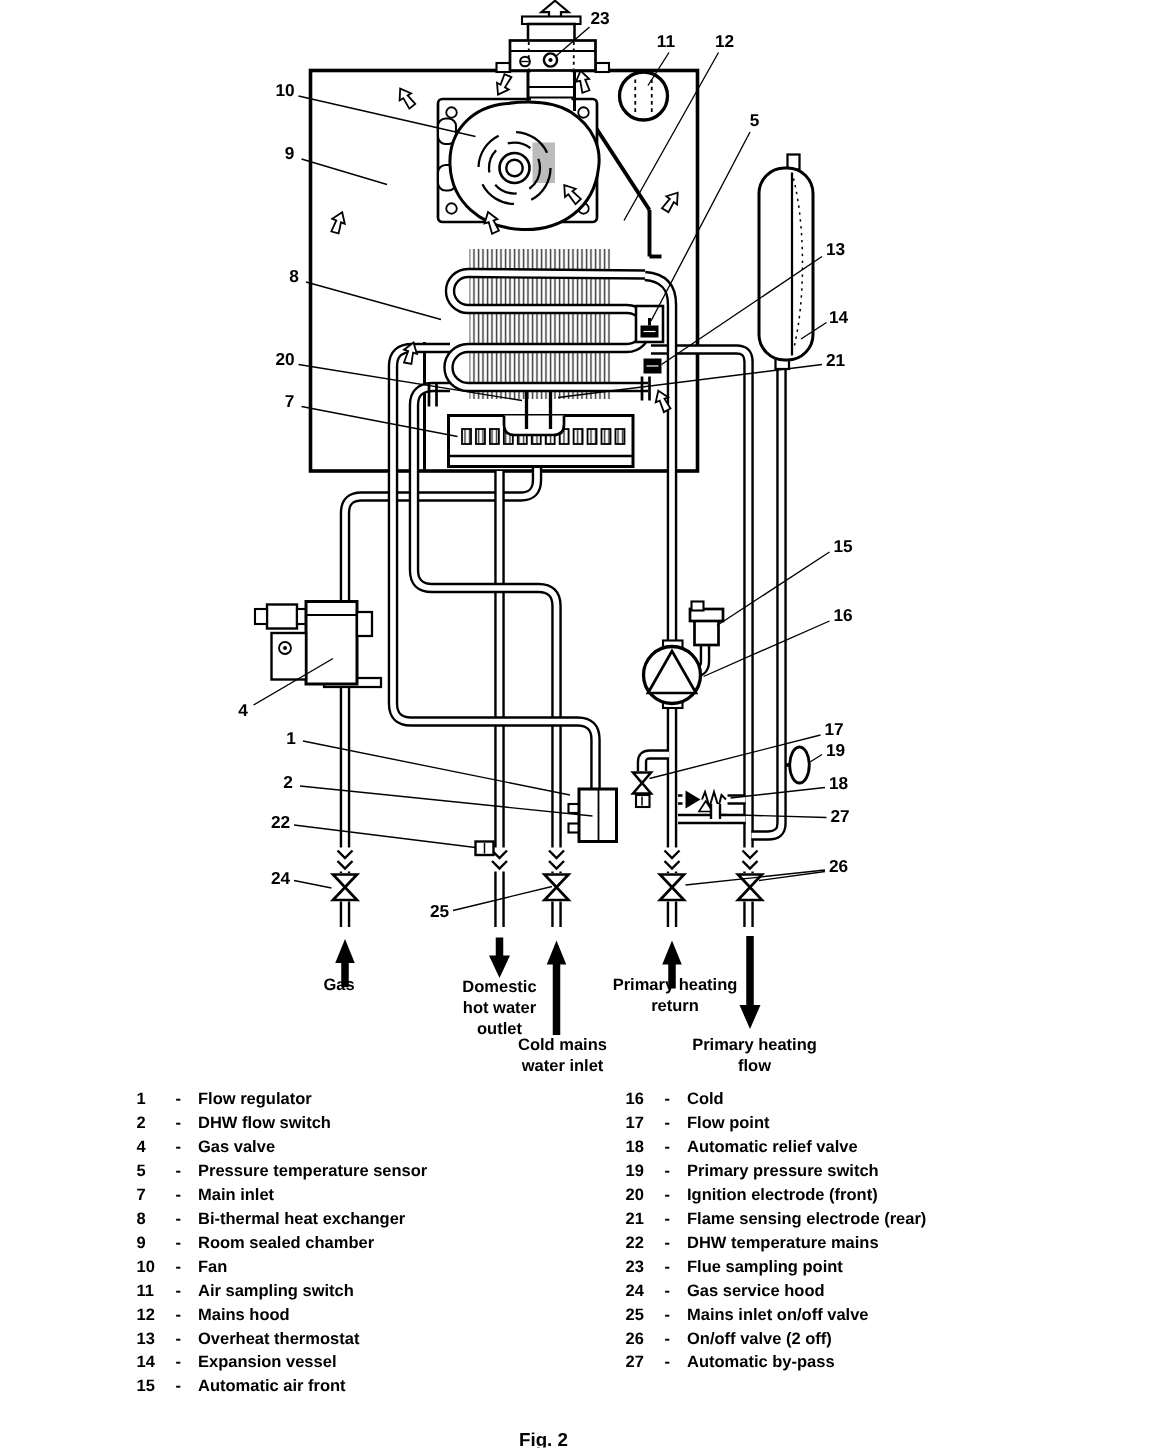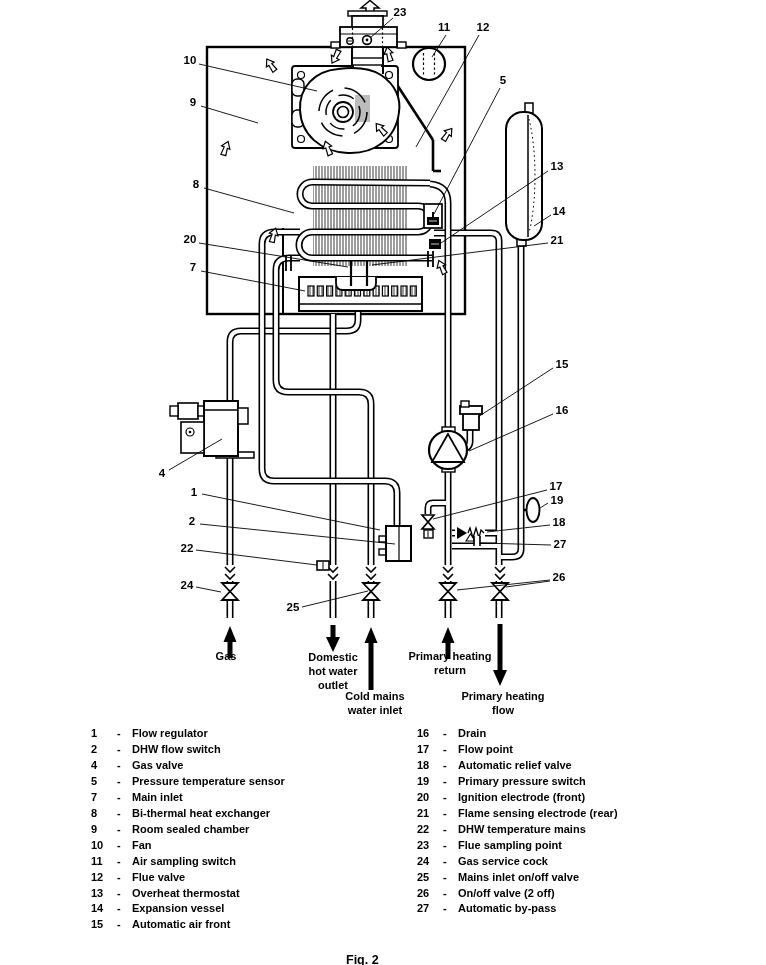--- a/index.html
+++ b/index.html
@@ -454,21 +454,21 @@
         <span class="legend-label">Fan</span>
       </div>
       <div class="legend-row">
         <span class="legend-num">11</span>
         <span class="legend-dash">-</span>
         <span class="legend-label">Air sampling switch</span>
       </div>
       <div class="legend-row">
         <span class="legend-num">12</span>
         <span class="legend-dash">-</span>
-        <span class="legend-label">Flue valve</span>
+        <span class="legend-label">Mains hood</span>
       </div>
       <div class="legend-row">
         <span class="legend-num">13</span>
         <span class="legend-dash">-</span>
         <span class="legend-label">Overheat thermostat</span>
       </div>
       <div class="legend-row">
         <span class="legend-num">14</span>
         <span class="legend-dash">-</span>
         <span class="legend-label">Expansion vessel</span>
@@ -476,21 +476,21 @@
       <div class="legend-row">
         <span class="legend-num">15</span>
         <span class="legend-dash">-</span>
         <span class="legend-label">Automatic air front</span>
       </div>
     </div>
   <div id="legend-right" class="legend-col">
       <div class="legend-row">
         <span class="legend-num">16</span>
         <span class="legend-dash">-</span>
-        <span class="legend-label">Drain</span>
+        <span class="legend-label">Cold</span>
       </div>
       <div class="legend-row">
         <span class="legend-num">17</span>
         <span class="legend-dash">-</span>
         <span class="legend-label">Flow point</span>
       </div>
       <div class="legend-row">
         <span class="legend-num">18</span>
         <span class="legend-dash">-</span>
         <span class="legend-label">Automatic relief valve</span>
@@ -516,21 +516,21 @@
         <span class="legend-label">DHW temperature mains</span>
       </div>
       <div class="legend-row">
         <span class="legend-num">23</span>
         <span class="legend-dash">-</span>
         <span class="legend-label">Flue sampling point</span>
       </div>
       <div class="legend-row">
         <span class="legend-num">24</span>
         <span class="legend-dash">-</span>
-        <span class="legend-label">Gas service cock</span>
+        <span class="legend-label">Gas service hood</span>
       </div>
       <div class="legend-row">
         <span class="legend-num">25</span>
         <span class="legend-dash">-</span>
         <span class="legend-label">Mains inlet on/off valve</span>
       </div>
       <div class="legend-row">
         <span class="legend-num">26</span>
         <span class="legend-dash">-</span>
         <span class="legend-label">On/off valve (2 off)</span>

